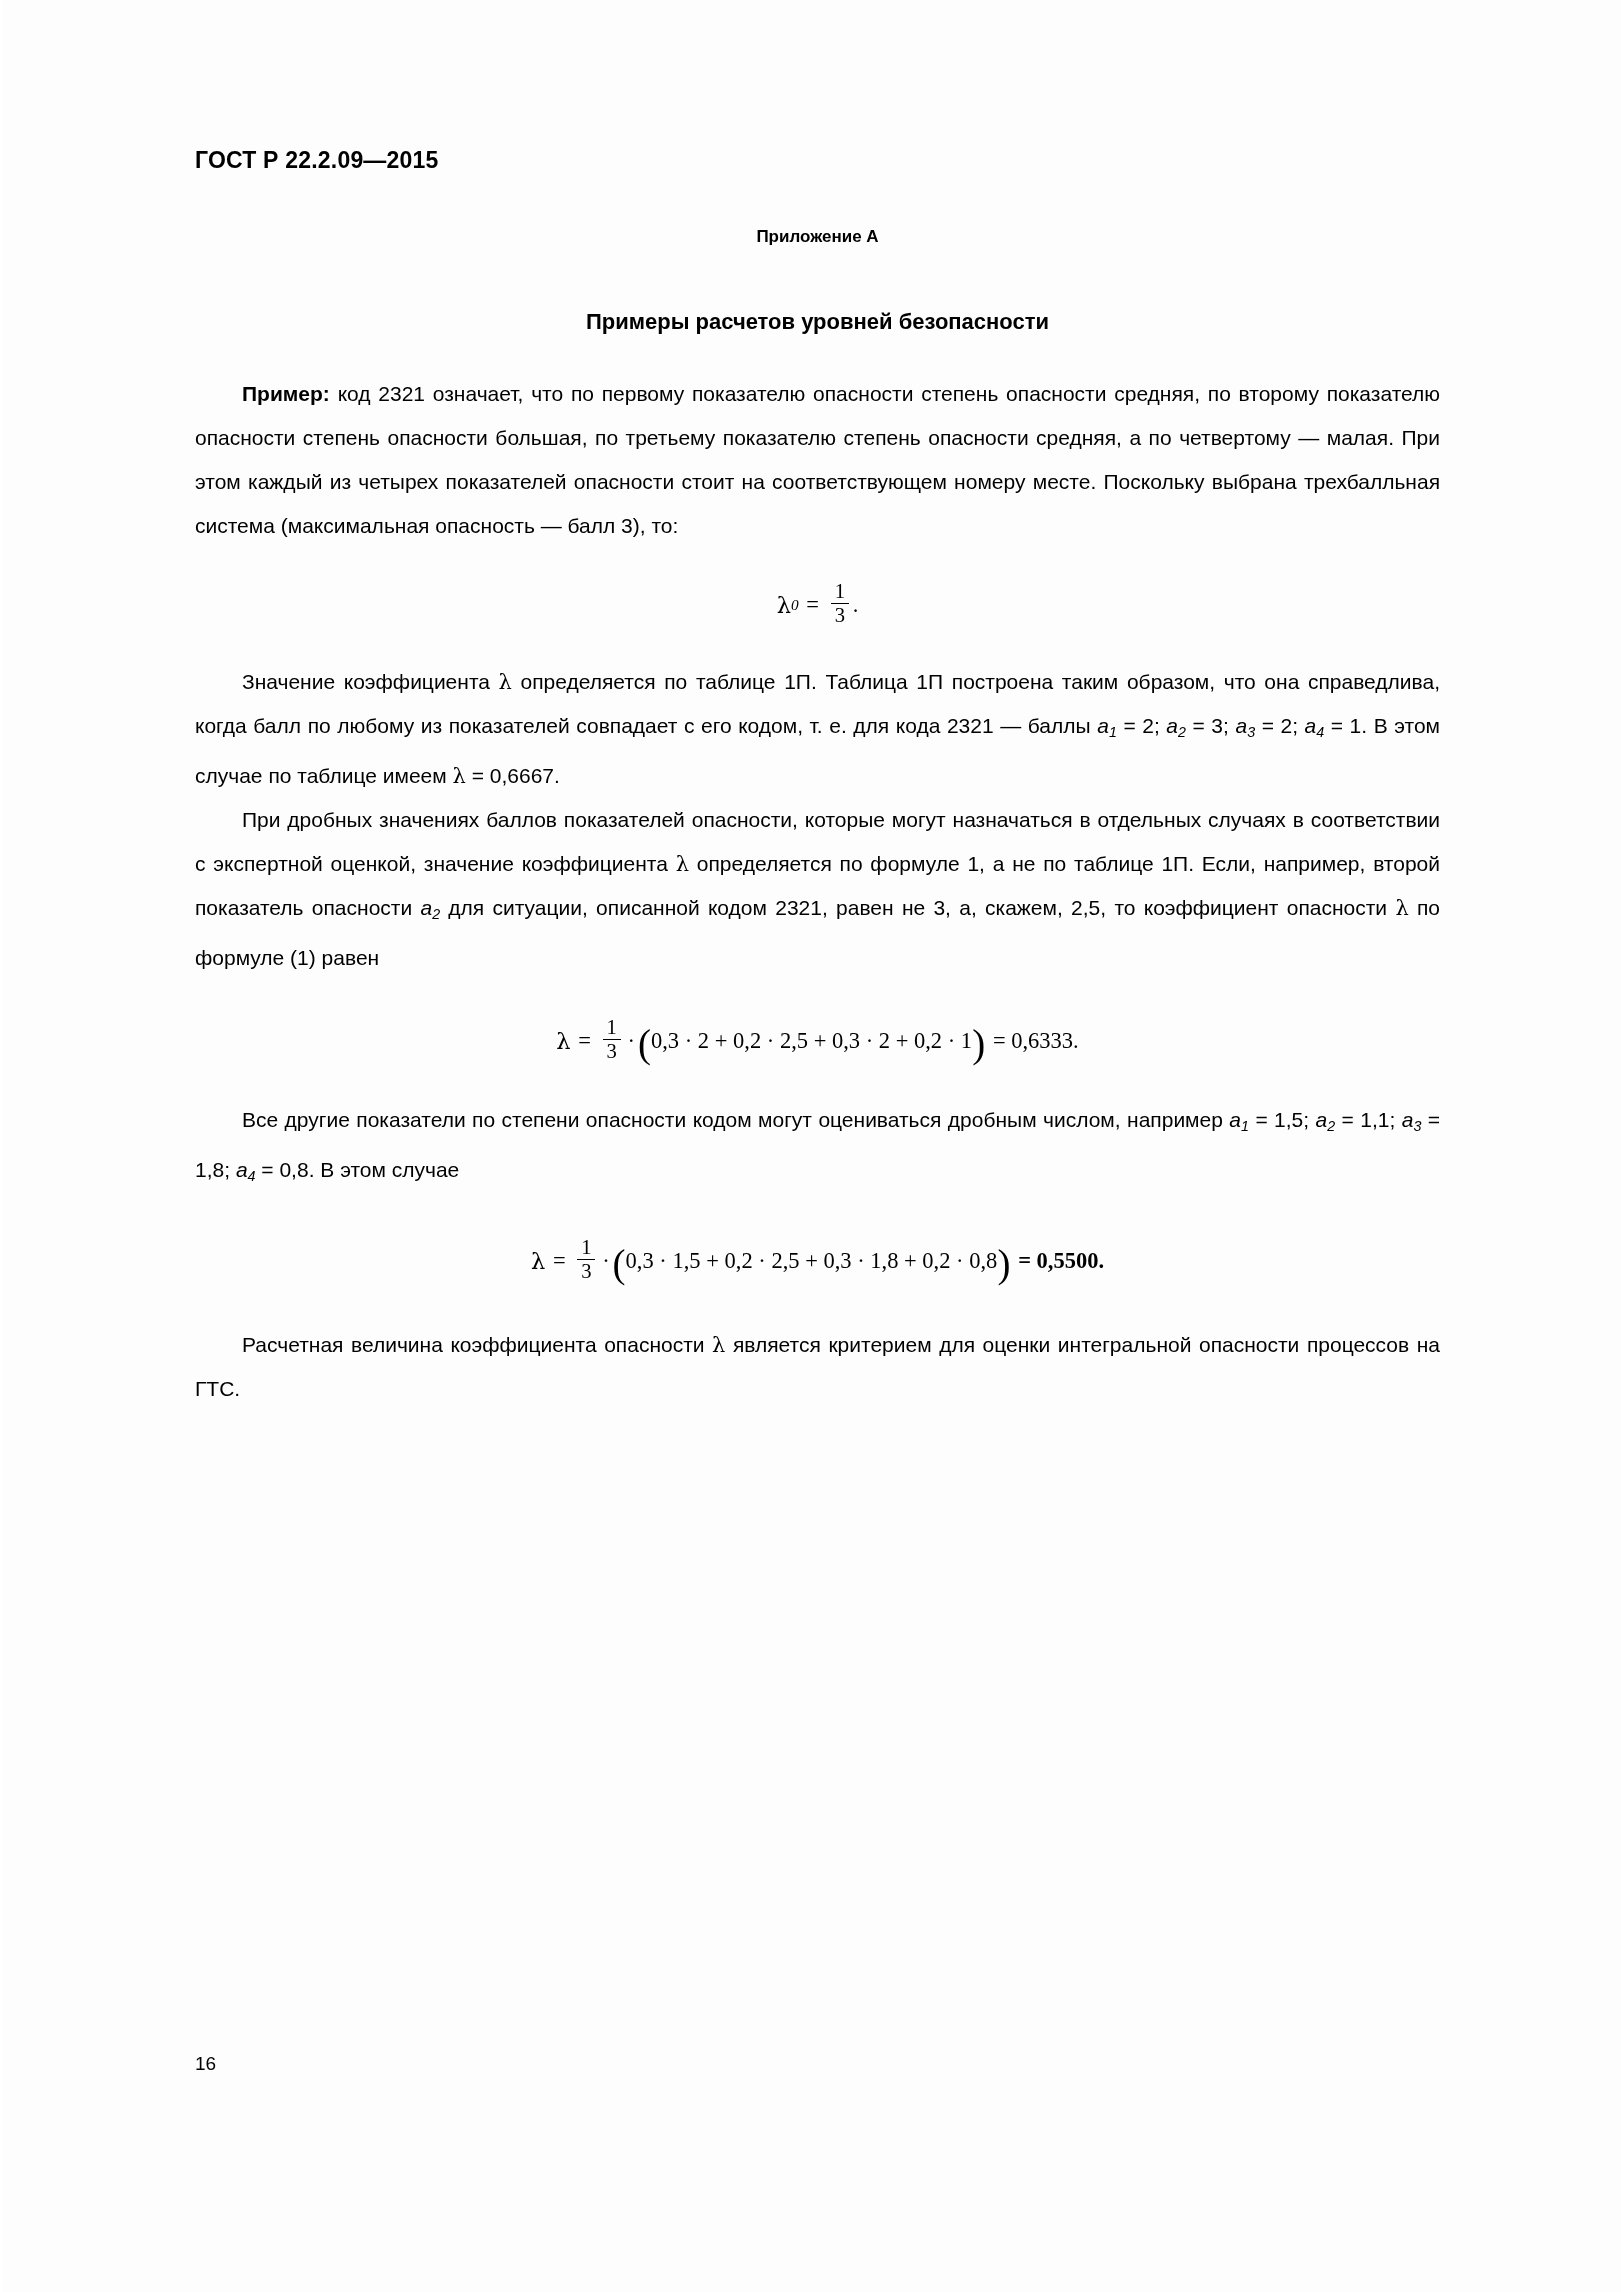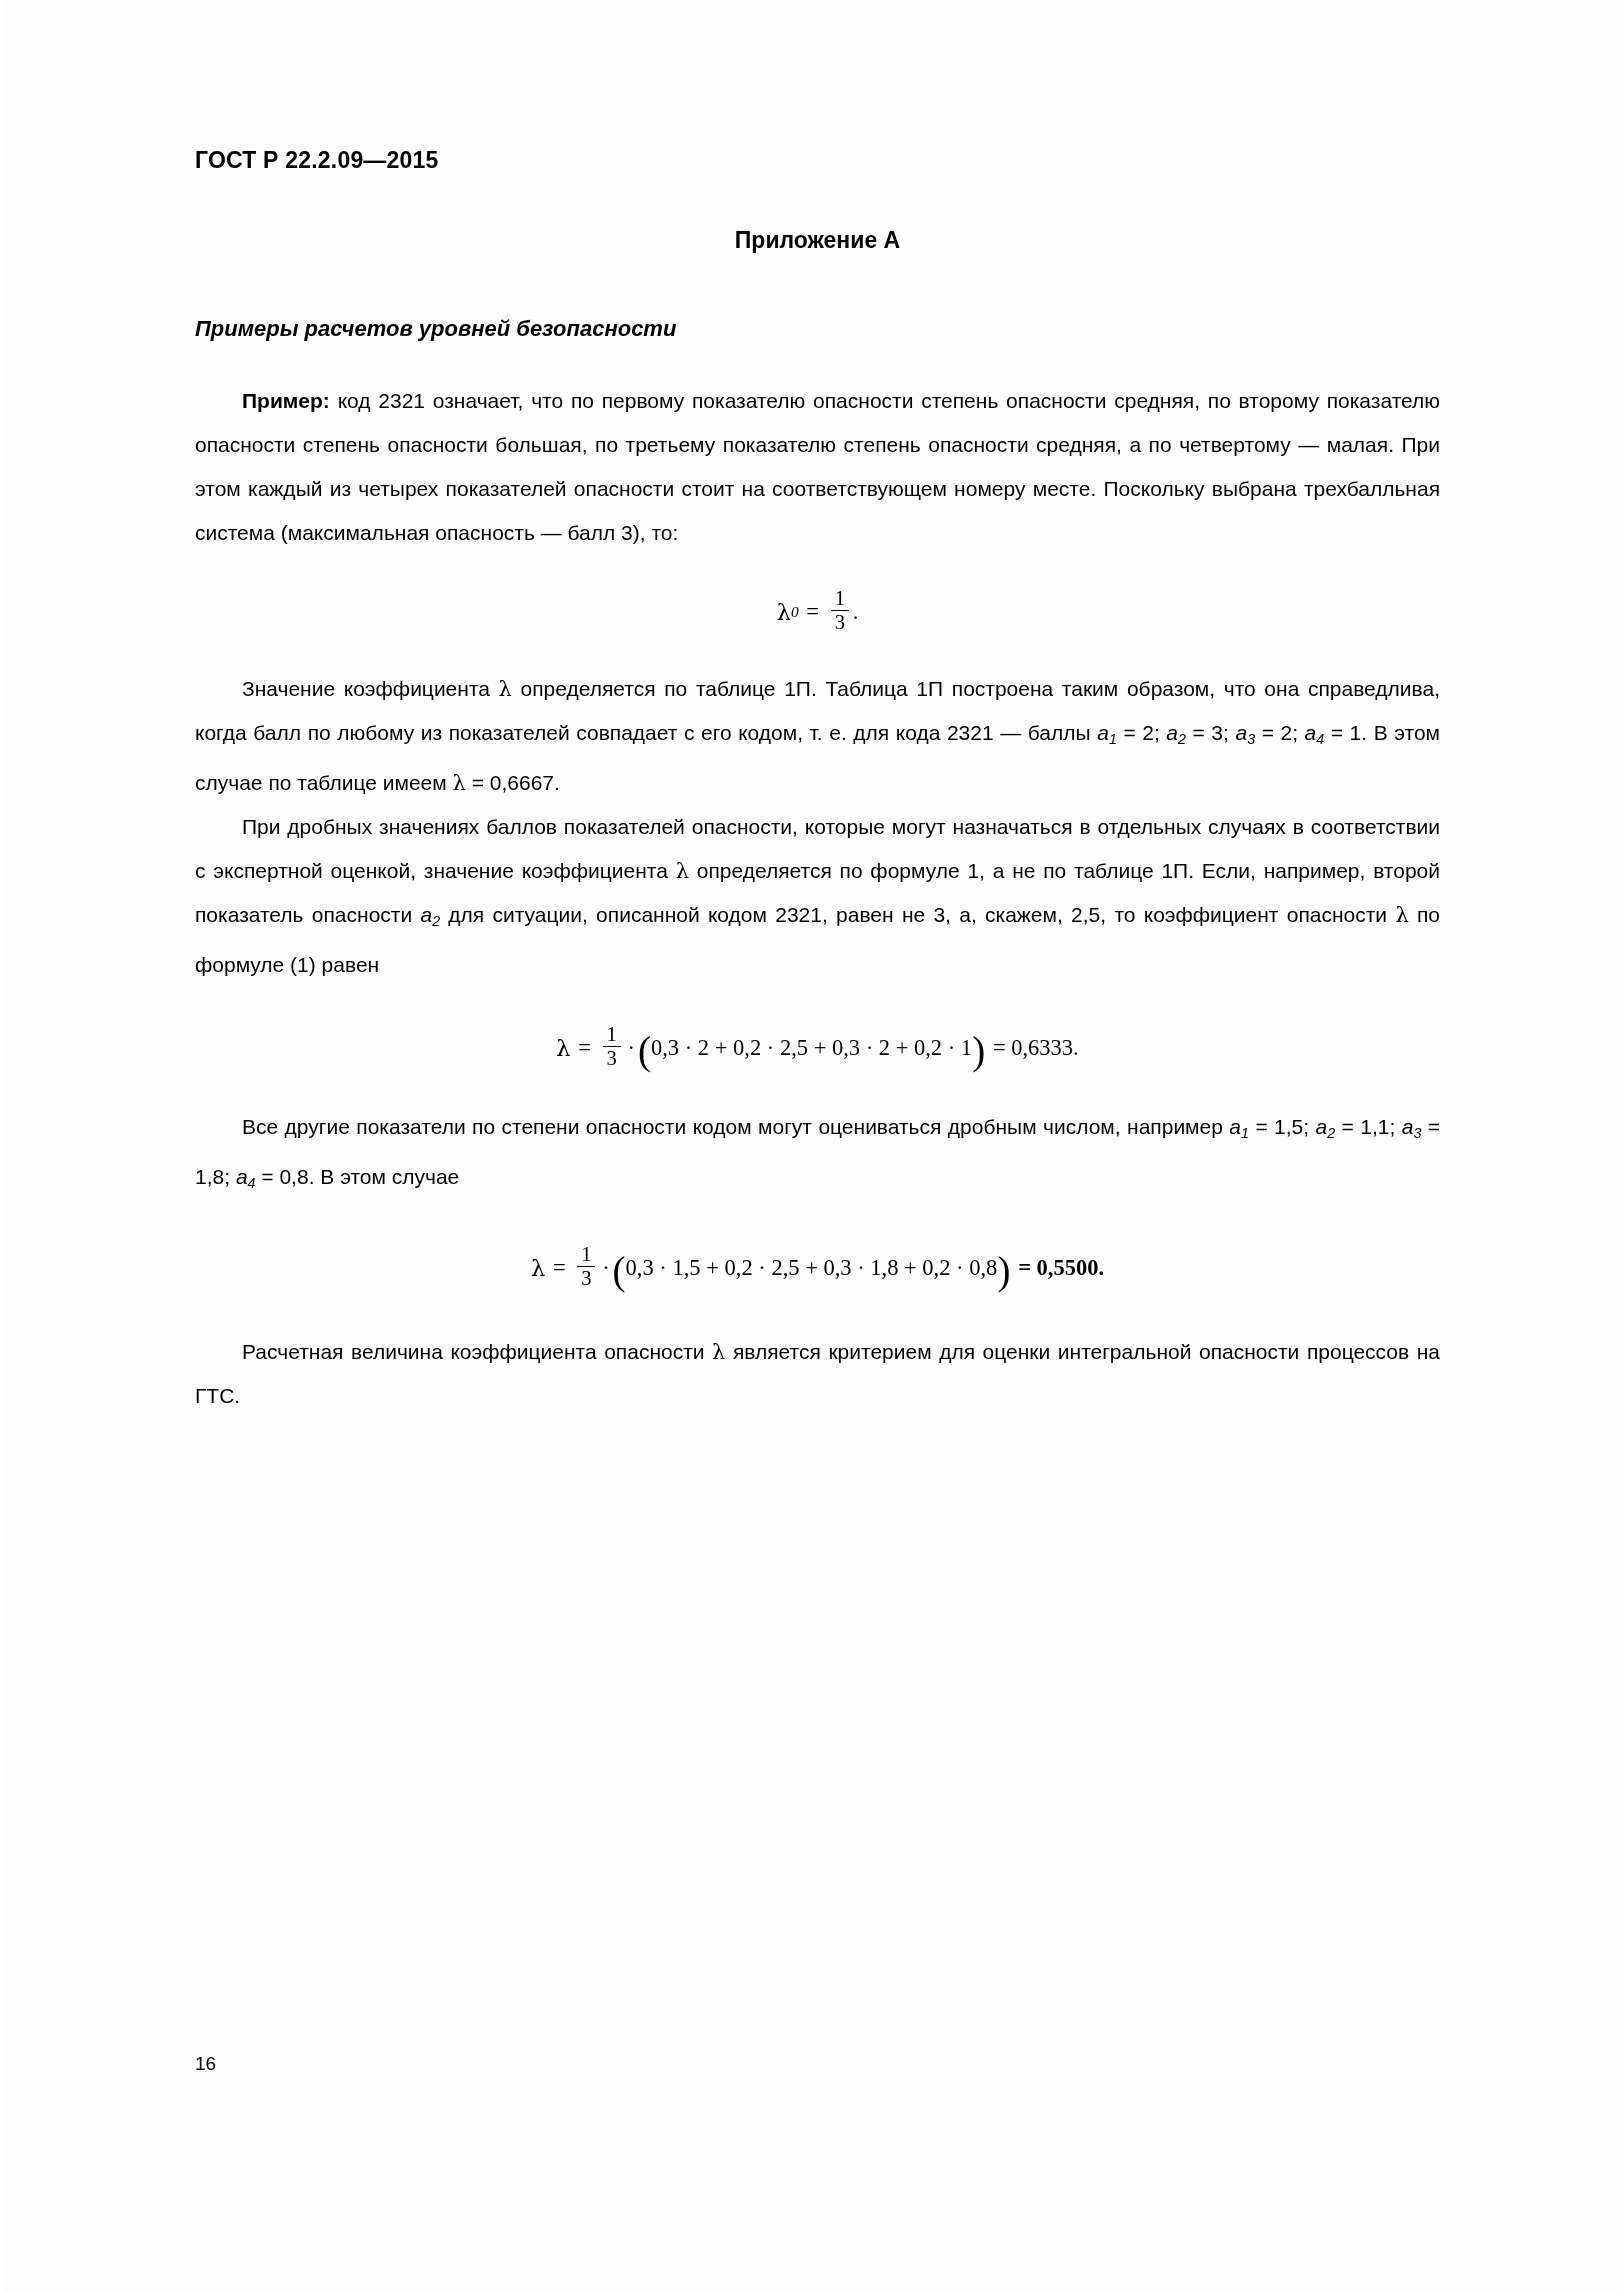--- a/index.html
+++ b/index.html
@@ -29,32 +29,31 @@
     width: 1245px;
   }
   .doc-header {
     font-size: 23px;
     font-weight: bold;
     letter-spacing: 0.2px;
     margin-bottom: 53px;
   }
   .appendix-title {
     text-align: center;
-    font-size: 23px;
+    font-size: 17px;
     font-weight: bold;
     margin-top: 9px;
     margin-bottom: 0;
   }
   .section-title {
-    text-align: left;
+    text-align: center;
     font-size: 22px;
     font-weight: bold;
     margin-top: 62px;
     margin-bottom: 0;
-    font-style: italic;
   }
   p.body-text {
     font-size: 21px;
     line-height: 44px;
     text-align: justify;
     margin: 0;
     text-indent: 47px;
   }
   p.gap-top {
     margin-top: 37px;

